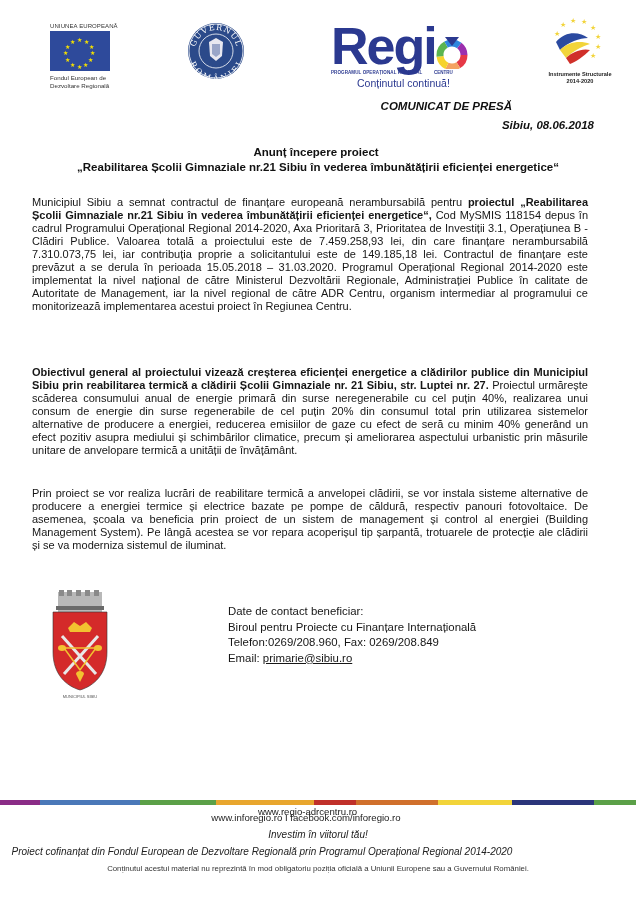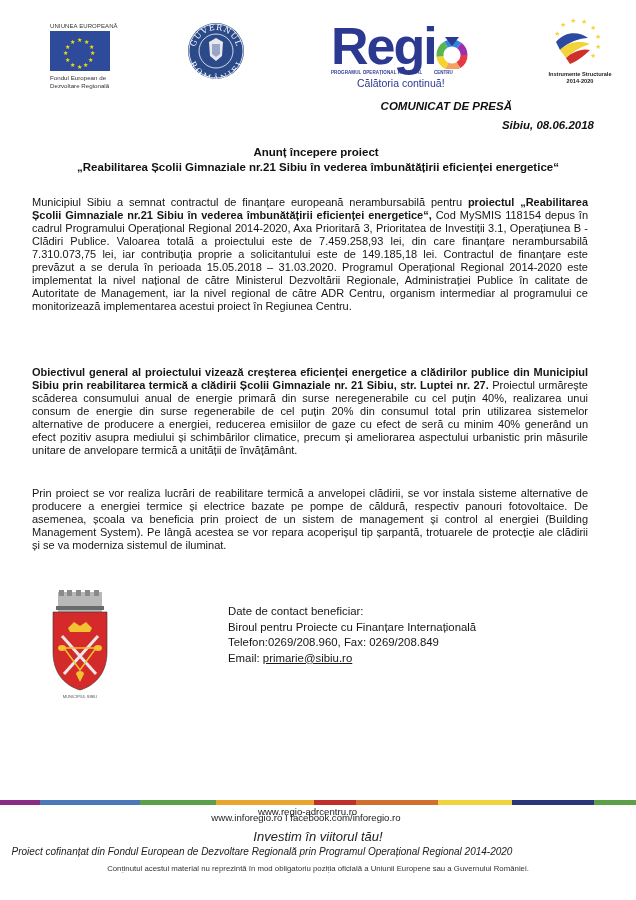--- a/index.html
+++ b/index.html
@@ -43,21 +43,21 @@
   .coat { left: 50px; top: 590px; width: 60px; height: 110px; }
   .coat .lbl { position: absolute; top: 104px; left: 0; width: 60px; text-align: center; font-size: 4px; color: #555; }
   .contact { left: 228px; top: 604px; font-size: 11.4px; line-height: 15.5px; color: #161616; }
   .contact a { color: #161616; text-decoration: underline; }
 
   
   .web1 { left: 258px; top: 782px; font-size: 9.6px; color: #222; margin-top: 24px; }
   .stripe { left: 0; top: 800px; width: 636px; height: 5px; display: flex; }
   .stripe div { height: 5px; }
   .web2 { left: 0; width: 612px; top: 812px; text-align: center; font-size: 9.6px; color: #222; }
-  .invest { left: 0; width: 636px; top: 829px; text-align: center; font-size: 13px; font-style: italic; color: #222; }
+  .invest { left: 0; width: 636px; top: 829px; text-align: center; font-size: 10px; font-style: italic; color: #222; }
   .cofin { left: 0; width: 524px; top: 846px; text-align: center; font-size: 10px; font-style: italic; color: #222; }
   .disc { left: 0; width: 636px; top: 864px; text-align: center; font-size: 7.8px; color: #333; }
 </style>
 </head>
 <body>
 
 <div class="abs eu">
   <div class="cap">UNIUNEA EUROPEANĂ</div>
   <div class="flag">
     <span style="left:27px;top:6px">★</span>
@@ -103,21 +103,21 @@
     <circle cx="17" cy="20" r="12" fill="none" stroke="#e63946" stroke-width="7" stroke-dasharray="12 64" stroke-dashoffset="0"></circle>
     <circle cx="17" cy="20" r="12" fill="none" stroke="#f4a261" stroke-width="7" stroke-dasharray="12 64" stroke-dashoffset="-12"></circle>
     <circle cx="17" cy="20" r="12" fill="none" stroke="#f6d32d" stroke-width="7" stroke-dasharray="12 64" stroke-dashoffset="-24"></circle>
     <circle cx="17" cy="20" r="12" fill="none" stroke="#5bb450" stroke-width="7" stroke-dasharray="14 64" stroke-dashoffset="-36"></circle>
     <circle cx="17" cy="20" r="12" fill="none" stroke="#2e86de" stroke-width="7" stroke-dasharray="14 64" stroke-dashoffset="-50"></circle>
     <circle cx="17" cy="20" r="12" fill="none" stroke="#9b2fae" stroke-width="7" stroke-dasharray="12 64" stroke-dashoffset="-64"></circle>
     <path d="M10,2 L24,2 L17,11 Z" fill="#2b3990"></path>
   </svg>
   <div class="prog">PROGRAMUL OPERAȚIONAL REGIONAL</div>
   <div class="centru">CENTRU</div>
-  <div class="tag">Călătoria continuă!</div>
+  <div class="tag">Conținutul continuă!</div>
 </div>
 
 <div class="abs is">
   <svg width="80" height="56" viewBox="0 0 80 56">
     <g fill="#f2d43a" font-size="7">
       <text x="20" y="13">★</text>
         <text x="30" y="9">★</text>
         <text x="41" y="10">★</text>
       <text x="50" y="16">★</text>
         <text x="55" y="25">★</text>

